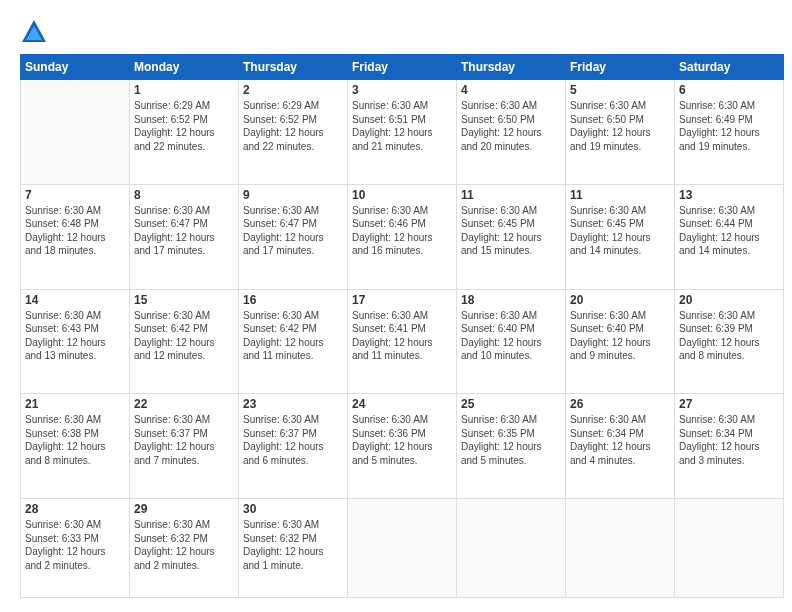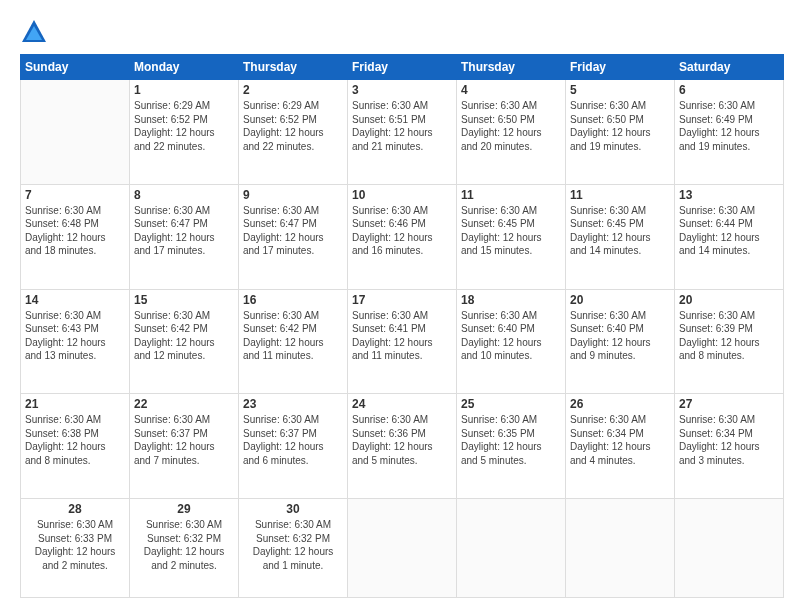--- a/index.html
+++ b/index.html
@@ -95,21 +95,20 @@
     .day-info {
       font-size: 10px;
       color: #444;
       line-height: 1.35;
     }
     .empty-cell {
       background: #fafafa;
     }
     .last-row td {
       height: 80px;
-      text-align: center;
     }
   </style>
 </head>
 <body>
 
 <div class="page">
   <div class="header">
     <div class="logo">
       <svg class="logo-icon" viewBox="0 0 28 28" xmlns="http://www.w3.org/2000/svg">
         <polygon points="14,2 26,24 2,24" fill="#1565c0"></polygon>

